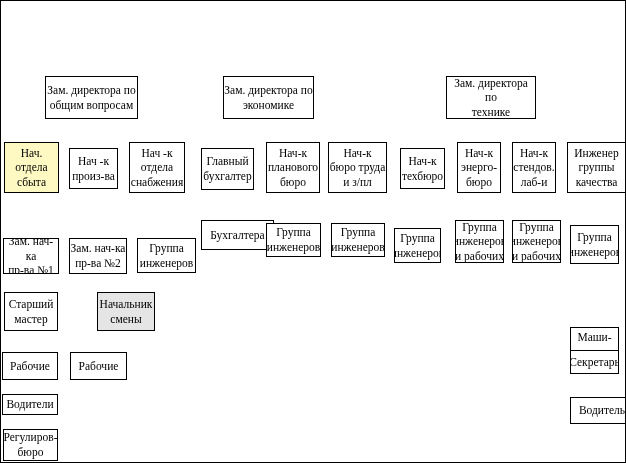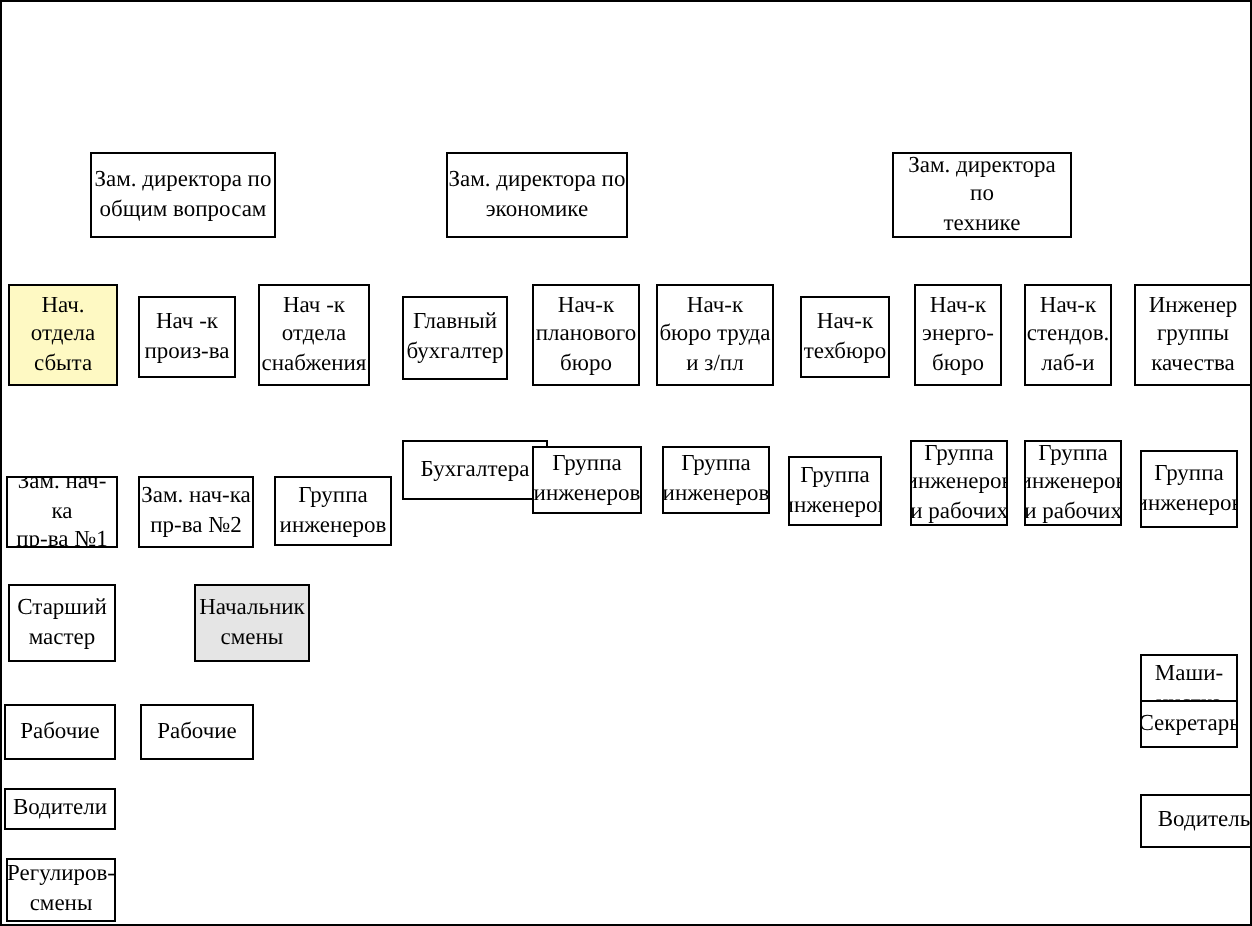--- a/index.html
+++ b/index.html
@@ -96,14 +96,14 @@
     <div class="org-box" style="left: 68px; top: 291px; width: 58px; height: 39px; background: #e5e5e5; border-color: rgb(0, 0, 0); color: rgb(0, 0, 0); margin-left: 28px;">Начальник
 смены</div>
     <div class="org-box" style="left: 569px; top: 293px; width: 49px; height: 35px; background: rgb(255, 255, 255); border-color: rgb(0, 0, 0); color: rgb(0, 0, 0); margin-top: 33px;">Маши-
 нистка</div>
     <div class="org-box" style="left: 1px; top: 351px; width: 56px; height: 28px; background: rgb(255, 255, 255); border-color: rgb(0, 0, 0); color: rgb(0, 0, 0);">Рабочие</div>
     <div class="org-box" style="left: 69px; top: 351px; width: 57px; height: 28px; background: rgb(255, 255, 255); border-color: rgb(0, 0, 0); color: rgb(0, 0, 0);">Рабочие</div>
     <div class="org-box" style="left: 569px; top: 349px; width: 49px; height: 24px; background: rgb(255, 255, 255); border-color: rgb(0, 0, 0); color: rgb(0, 0, 0);">Секретарь</div>
     <div class="org-box" style="left: 1px; top: 393px; width: 56px; height: 21px; background: rgb(255, 255, 255); border-color: rgb(0, 0, 0); color: rgb(0, 0, 0);">Водители</div>
     <div class="org-box" style="left: 569px; top: 396px; width: 64px; height: 27px; background: rgb(255, 255, 255); border-color: rgb(0, 0, 0); color: rgb(0, 0, 0);">Водитель</div>
     <div class="org-box" style="left: 2px; top: 428px; width: 55px; height: 32px; background: rgb(255, 255, 255); border-color: rgb(0, 0, 0); color: rgb(0, 0, 0);">Регулиров-
-смены</div>
+бюро</div>
   </div>
 
 </body></html>

